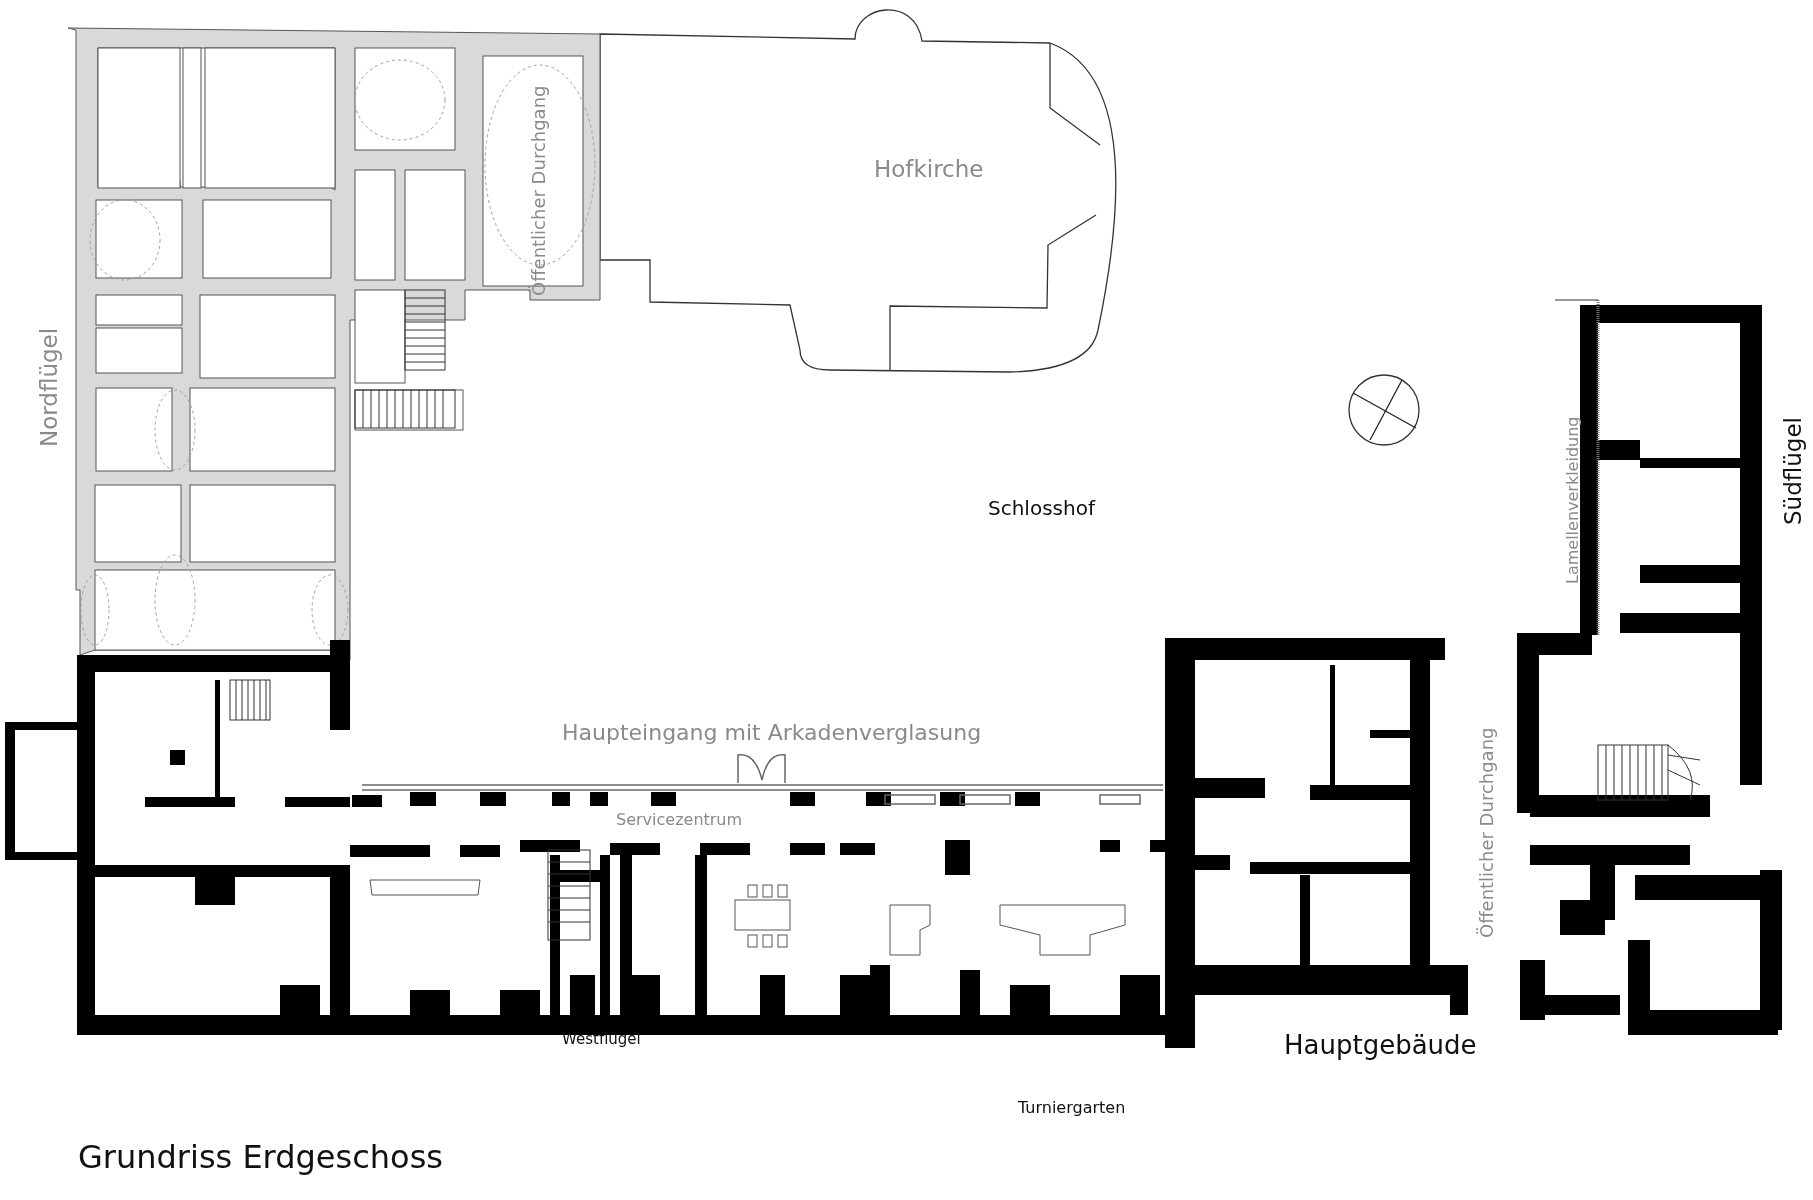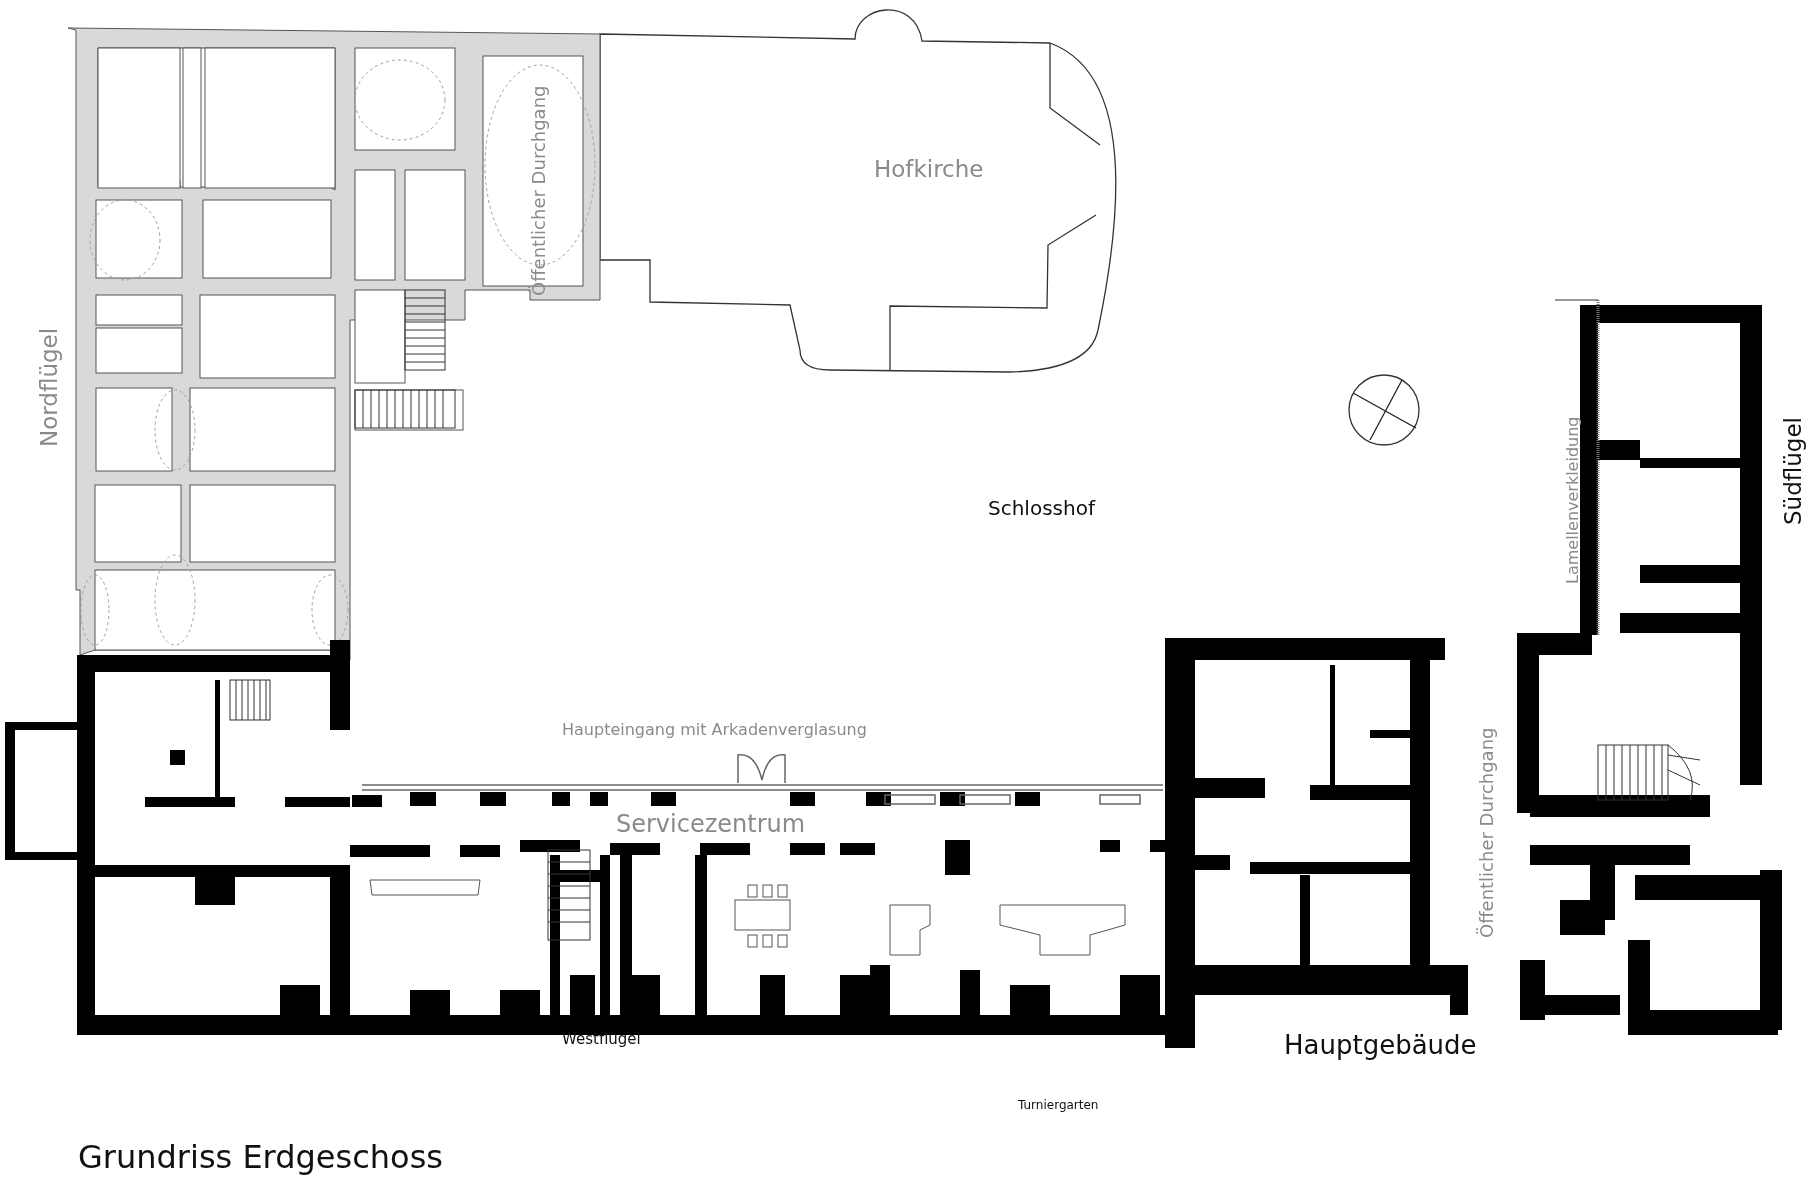--- a/index.html
+++ b/index.html
@@ -198,18 +198,18 @@
   <line x1="1555" y1="300" x2="1598" y2="300" stroke="#333" stroke-width="1"></line>
 </svg>
 
 <div class="lbl grey" style="left:838px;top:156px;font-size:23px;margin-left:36px;">Hofkirche</div>
 <div class="lbl black" style="left:988px;top:496px;font-size:20px;">Schlosshof</div>
 <div class="lbl grey vert" style="left:36px;top:447px;font-size:23px;">Nordflügel</div>
 <div class="lbl black vert" style="left:1780px;top:525px;font-size:23px;">Südflügel</div>
 <div class="lbl grey vert" style="left:528px;top:296px;font-size:18px;">Öffentlicher Durchgang</div>
 <div class="lbl grey vert" style="left:1476px;top:938px;font-size:18px;">Öffentlicher Durchgang</div>
 <div class="lbl grey vert" style="left:1563px;top:584px;font-size:16px;">Lamellenverkleidung</div>
-<div class="lbl grey" style="left:562px;top:720px;font-size:16px;text-align:center;">Haupteingang mit Arkadenverglasung</div>
-<div class="lbl grey" style="left:616px;top:810px;font-size:24px;">Servicezentrum</div>
+<div class="lbl grey" style="left:562px;top:720px;font-size:22px;text-align:center;">Haupteingang mit Arkadenverglasung</div>
+<div class="lbl grey" style="left:616px;top:810px;font-size:16px;">Servicezentrum</div>
 <div class="lbl black" style="left:562px;top:1030px;font-size:15px;">Westflügel</div>
 <div class="lbl black" style="left:1284px;top:1030px;font-size:26px;">Hauptgebäude</div>
-<div class="lbl black" style="left:1018px;top:1098px;font-size:12px;">Turniergarten</div>
+<div class="lbl black" style="left:1018px;top:1098px;font-size:16px;">Turniergarten</div>
 <div class="lbl black" style="left:78px;top:1138px;font-size:32px;">Grundriss Erdgeschoss</div>
 
 </body></html>

